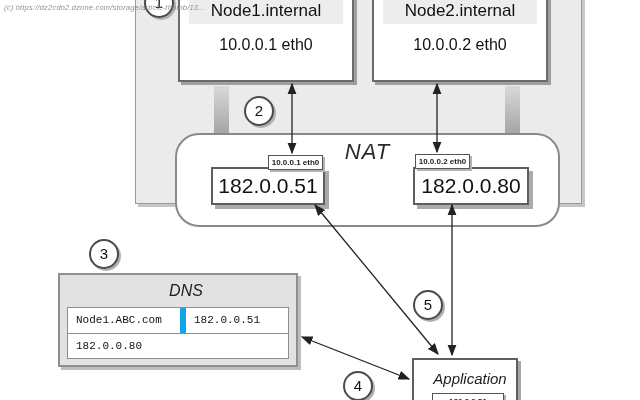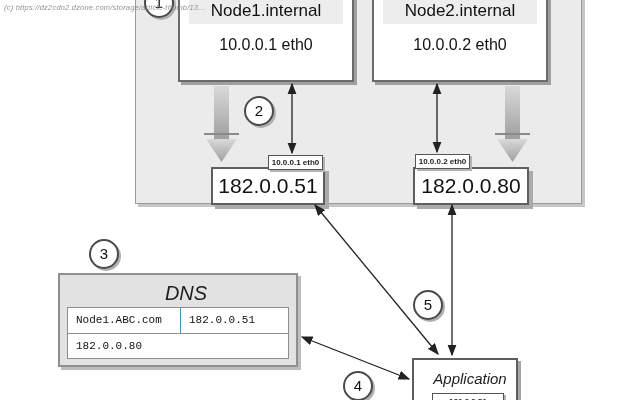--- a/index.html
+++ b/index.html
@@ -47,31 +47,31 @@
     box-shadow:2px 2px 0 #b3b3b3;text-align:center;line-height:13px;
     font-size:8px;font-weight:600;color:#222;
   }
   .eth-left{left:268px;top:155px;} .eth-right{left:415px;top:154px;}
   
   .dns-box{
     position:absolute;left:58px;top:273px;width:236px;height:90px;background:#e2e2e2;
     border:2px solid #8f8f8f;box-shadow:3px 3px 0 #bdbdbd;
   }
   .dns-title{
-    position:absolute;left:16px;right:0;top:7px;text-align:center;font-size:20px;
+    position:absolute;left:16px;right:0;top:7px;text-align:center;font-size:16px;
     font-style:italic;color:#1d1d1d;
   }
   .dns-table{
     position:absolute;left:7px;top:32px;width:220px;height:50px;background:#ffffff;
     border:1px solid #8f8f8f;
   }
   .dns-row{display:flex;height:25px;line-height:25px;}
   .dns-row.first{border-bottom:1px solid #8f8f8f;}
   .dns-cell{font-family:"Liberation Mono",monospace;font-size:11px;color:#111;padding-left:8px;}
-  .dns-cell.name{width:104px;border-right:1px solid #0ea5e9;}
+  .dns-cell.name{width:104px;border-right:6px solid #0ea5e9;}
   .dns-cell.ip{flex:1;}
   
   .app-box{
     position:absolute;left:412px;top:358px;width:102px;height:64px;background:#ffffff;
     border:2px solid #5e5e5e;box-shadow:3px 3px 0 #a6a6a6;
   }
   .app-title{
     position:absolute;left:10px;right:0;top:10px;text-align:center;font-size:15px;
     font-style:italic;color:#1d1d1d;
   }
@@ -114,20 +114,23 @@
     <g>
       <rect x="214" y="86" width="15" height="53" fill="url(#gg)"></rect>
       <polygon points="206,139 237,139 221.5,162" fill="url(#gg)"></polygon>
     </g>
     <g>
       <rect x="505" y="86" width="15" height="53" fill="url(#gg)"></rect>
       <polygon points="497,139 528,139 512.5,162" fill="url(#gg)"></polygon>
     </g>
   </svg>
 
+  <div class="nat-box z2">
+    <div class="nat-label">NAT</div>
+  </div>
 
   <svg class="arrow-layer z3" viewBox="0 0 640 400">
     <line x1="204" y1="134" x2="239" y2="134" stroke="#8a8a8a" stroke-width="2"></line>
     <line x1="495" y1="134" x2="530" y2="134" stroke="#8a8a8a" stroke-width="2"></line>
   </svg>
 
   <div class="node-box node1 z2">
     <div class="node-title">Node1.internal</div>
     <div class="node-iface">10.0.0.1 eth0</div>
   </div>

